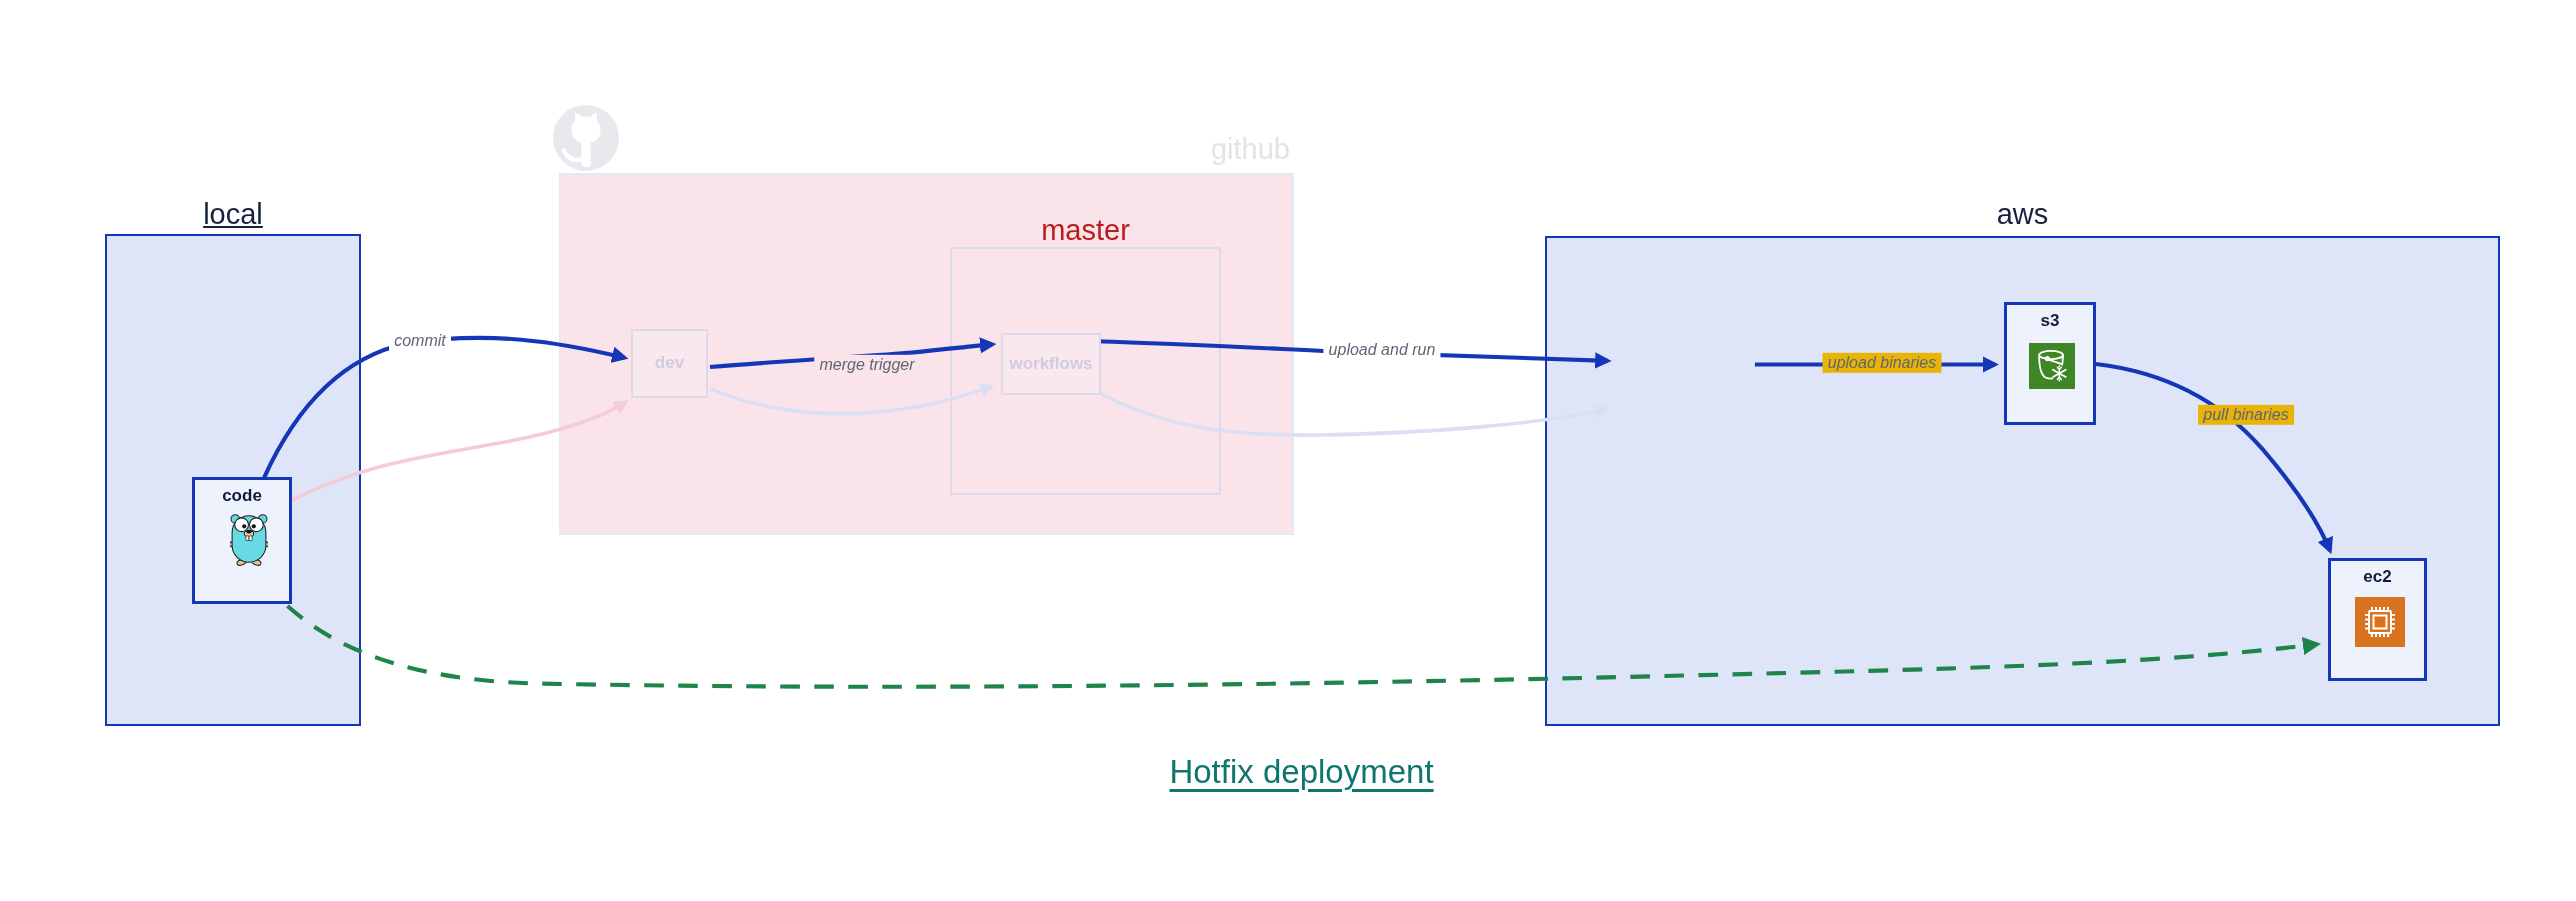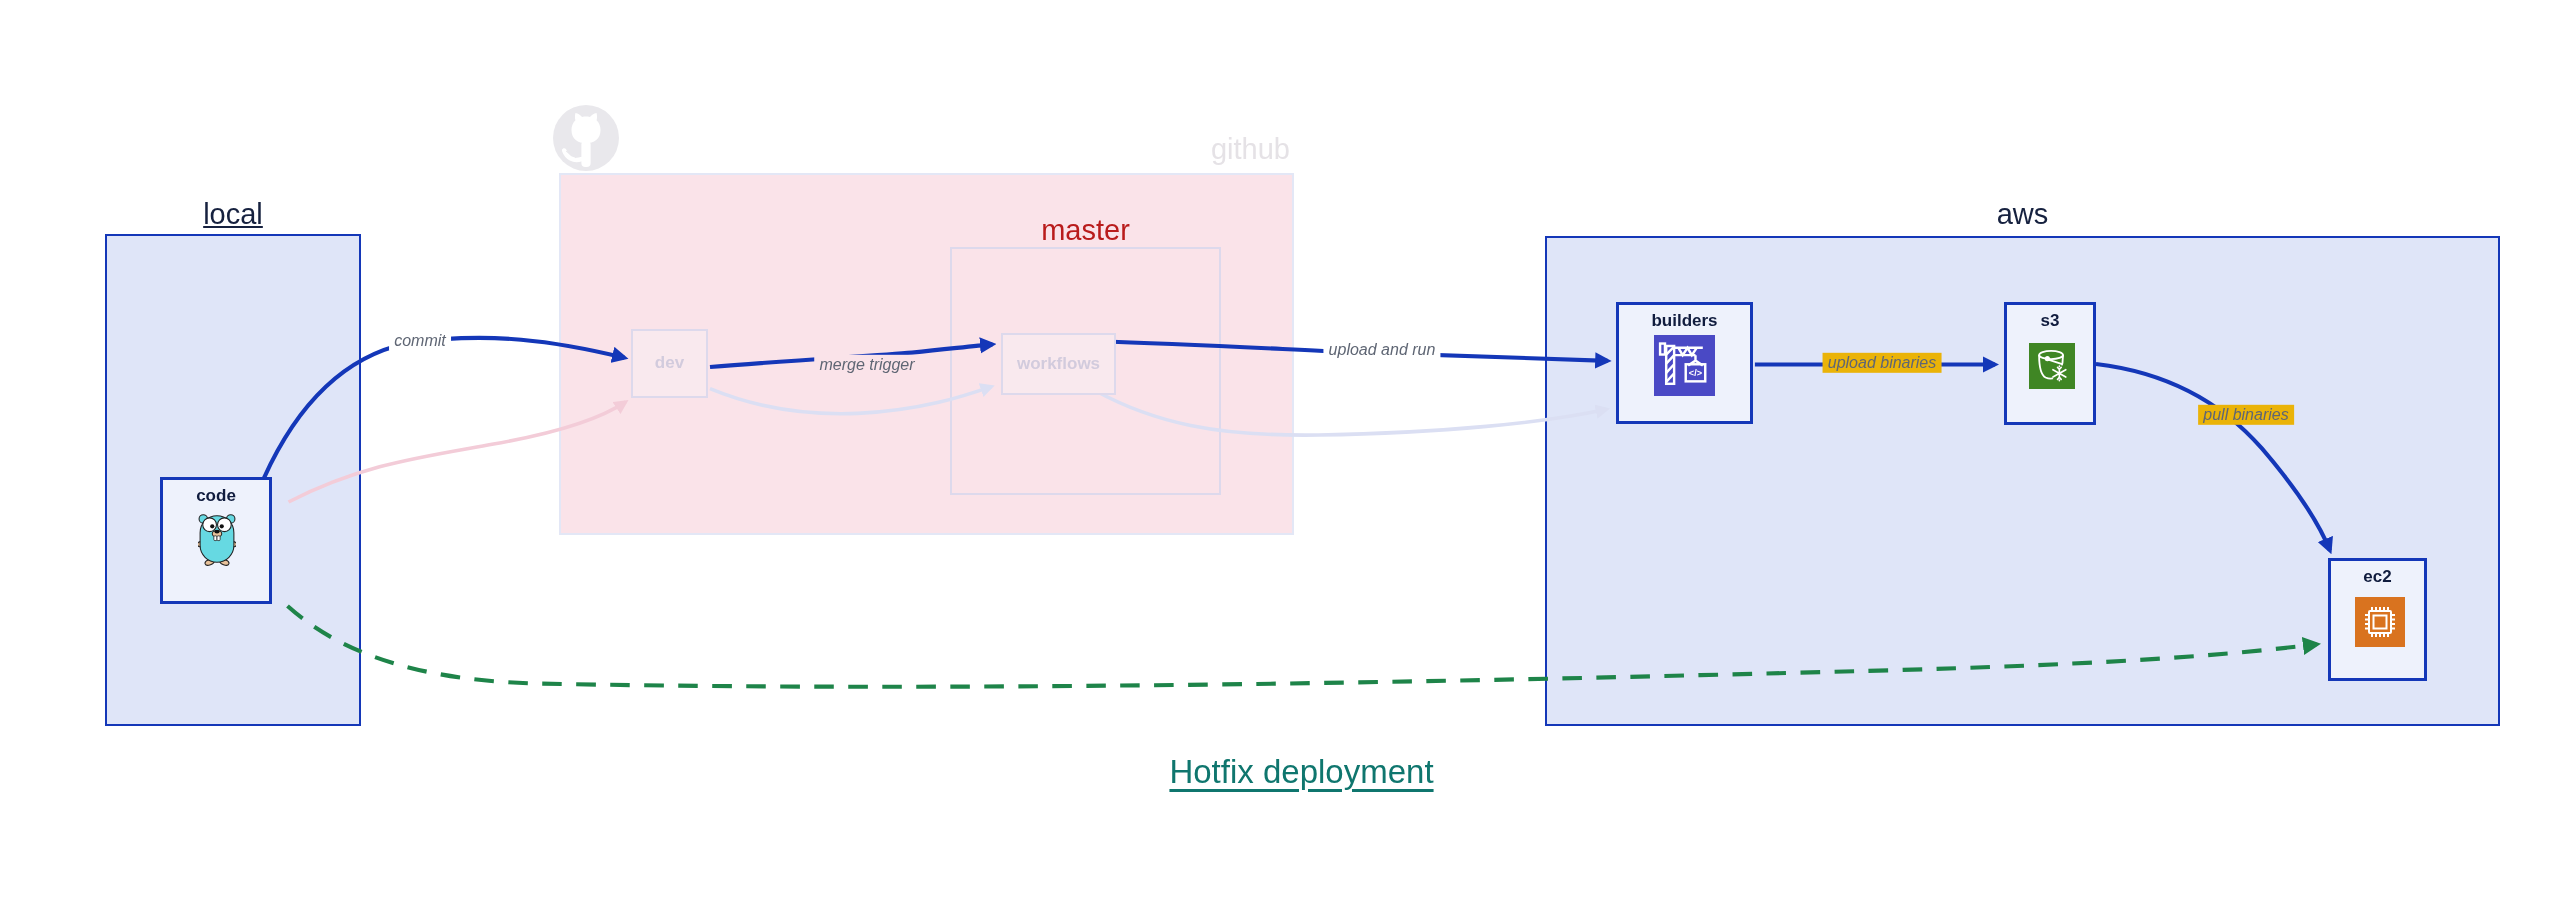--- a/index.html
+++ b/index.html
@@ -19,23 +19,23 @@
   .label-github{left:1084px;top:135px;width:206px;text-align:right;color:#e5e2e6;}
   .label-master{left:950px;top:216px;width:271px;color:#b91c1c;font-size:29px;z-index:2;}
 
   
   .edges{position:absolute;left:0;top:0;z-index:3;}
 
   
   .node{position:absolute;box-sizing:border-box;z-index:5;}
   .node-solid{background:#eef2fc;border:3.1px solid #1437b8;}
   .node-faded{background:#f9e9ee;border:2.1px solid #ddd9ec;}
-  .node-code{left:160px;top:477px;width:112px;height:127px;}
+  .node-code{left:192px;top:477px;width:100px;height:127px;}
   .node-dev{left:631px;top:329px;width:77px;height:69px;padding-left:28px;}
-  .node-workflows{left:1001px;top:333px;width:115px;height:62px;}
+  .node-workflows{left:1001px;top:333px;width:100px;height:62px;}
   .node-builders{left:1616px;top:302px;width:137px;height:122px;}
   .node-s3{left:2004px;top:302px;width:92px;height:123px;}
   .node-ec2{left:2328px;top:558px;width:99px;height:123px;}
 
   .node-label{position:absolute;left:0;right:0;top:7.2px;text-align:center;font-weight:bold;font-size:17px;line-height:1.1;color:#101c3e;}
   .node-dev .node-label,.node-workflows .node-label{color:#d2cbdd;top:0;bottom:0;display:flex;align-items:center;justify-content:center;}
   .node-icon{position:absolute;}
 
   
   .edge-label{position:absolute;transform:translate(-50%,-50%);font-style:italic;font-size:16px;color:#5f6674;padding:1px 5.2px;white-space:nowrap;z-index:4;line-height:1.15;}
@@ -125,36 +125,20 @@
   </div>
 
   <div class="node node-faded node-dev">
     <div class="node-label">dev</div>
   </div>
 
   <div class="node node-faded node-workflows">
     <div class="node-label">workflows</div>
   </div>
 
-  <div class="node node-solid node-builders">
-    <div class="node-label">builders</div>
-    <svg class="node-icon" style="left:35px;top:30px;" width="61" height="61" viewBox="0 0 100 100">
-      <rect x="0" y="0" width="100" height="100" fill="#4a49c5"></rect>
-      <g stroke="#ffffff" stroke-width="4" fill="none">
-        <rect x="10" y="14" width="8" height="18"></rect>
-        <rect x="20" y="18" width="13" height="62"></rect>
-        <path d="M20 32 L33 19 M20 47 L33 33 M20 62 L33 48 M20 77 L33 63"></path>
-        <path d="M33 21 H80 M33 33 H68"></path>
-        <path d="M40 21 L47 33 L55 21 L62 33 L70 21"></path>
-        <path d="M68 33 L68 42 M68 42 L56 50 M68 42 L80 50"></path>
-        <rect x="52" y="48" width="32" height="28"></rect>
-      </g>
-      <text x="68" y="67" font-family="Liberation Sans, DejaVu Sans, sans-serif" font-size="15" font-weight="bold" fill="#ffffff" text-anchor="middle">&lt;/&gt;</text>
-    </svg>
-  </div>
 
   <div class="node node-solid node-s3">
     <div class="node-label">s3</div>
     <svg class="node-icon" style="left:21.6px;top:38px;" width="46" height="46" viewBox="0 0 100 100">
       <rect x="0" y="0" width="100" height="100" fill="#3f8624"></rect>
       <g stroke="#ffffff" stroke-width="4" fill="none">
         <ellipse cx="48" cy="26" rx="26" ry="9"></ellipse>
         <path d="M22 26 C22 52 27 70 36 75 C42 78 50 78 56 76"></path>
         <path d="M74 26 C74 38 72 50 69 58"></path>
         <circle cx="40" cy="34" r="3.5" fill="#ffffff"></circle>

